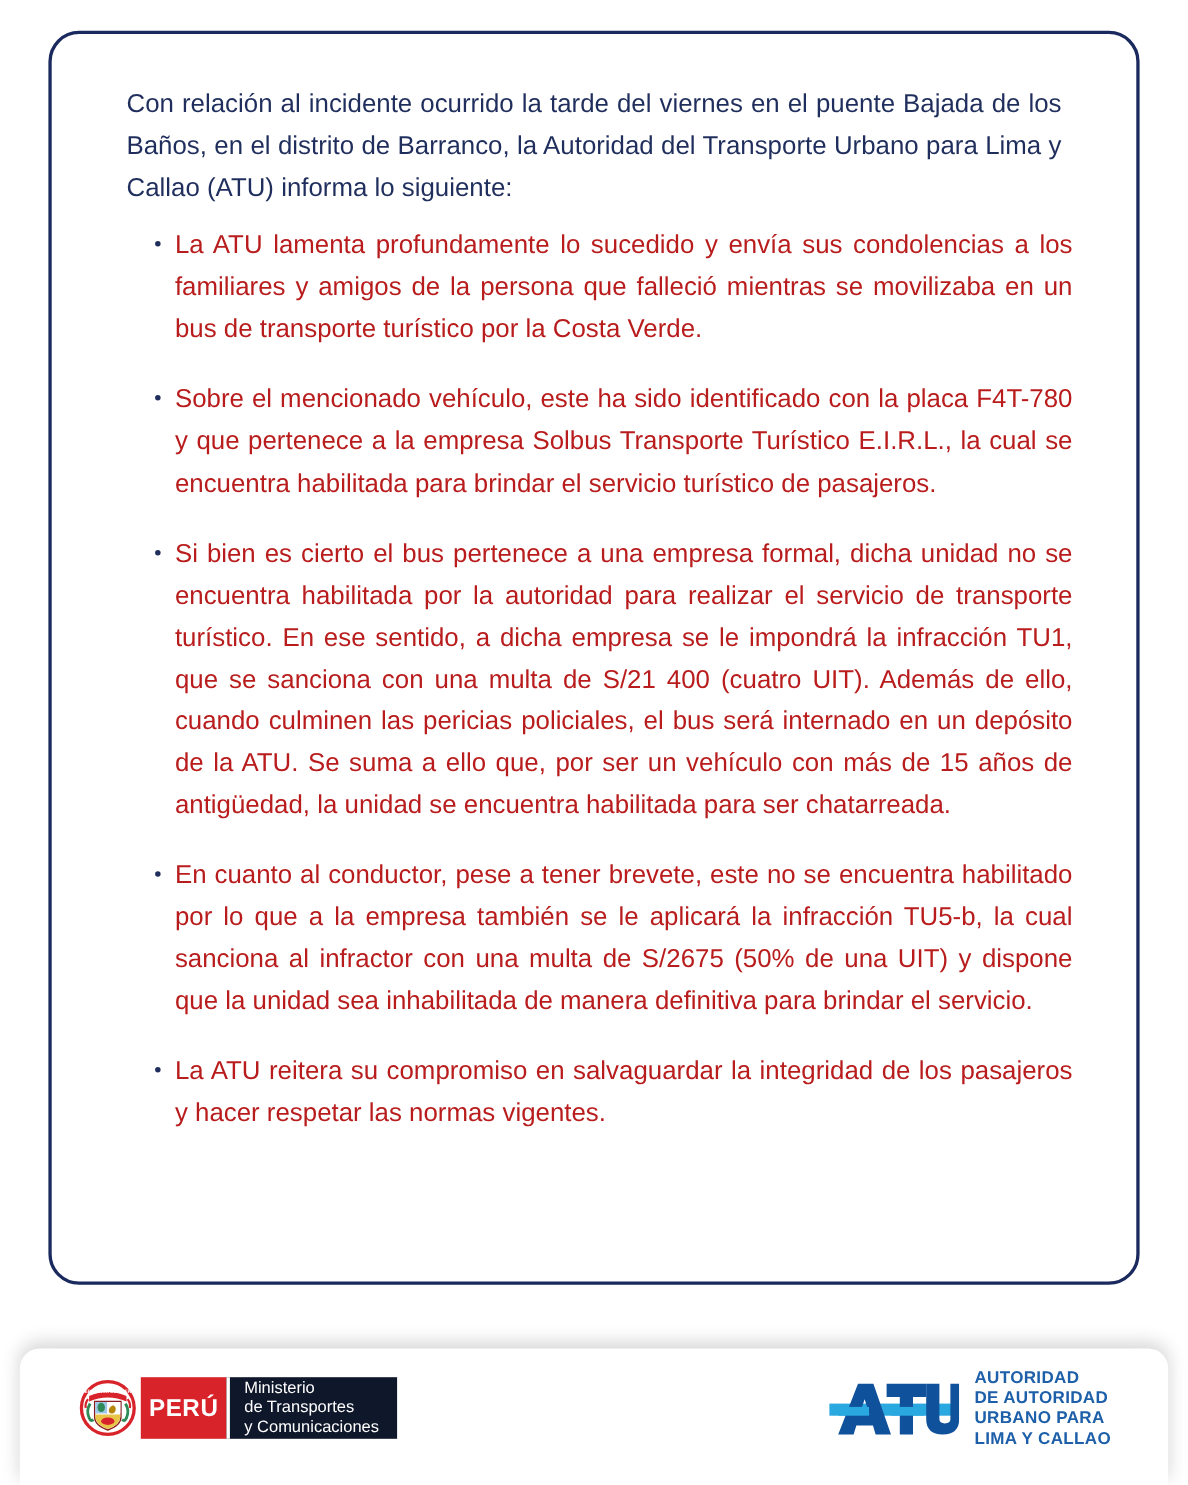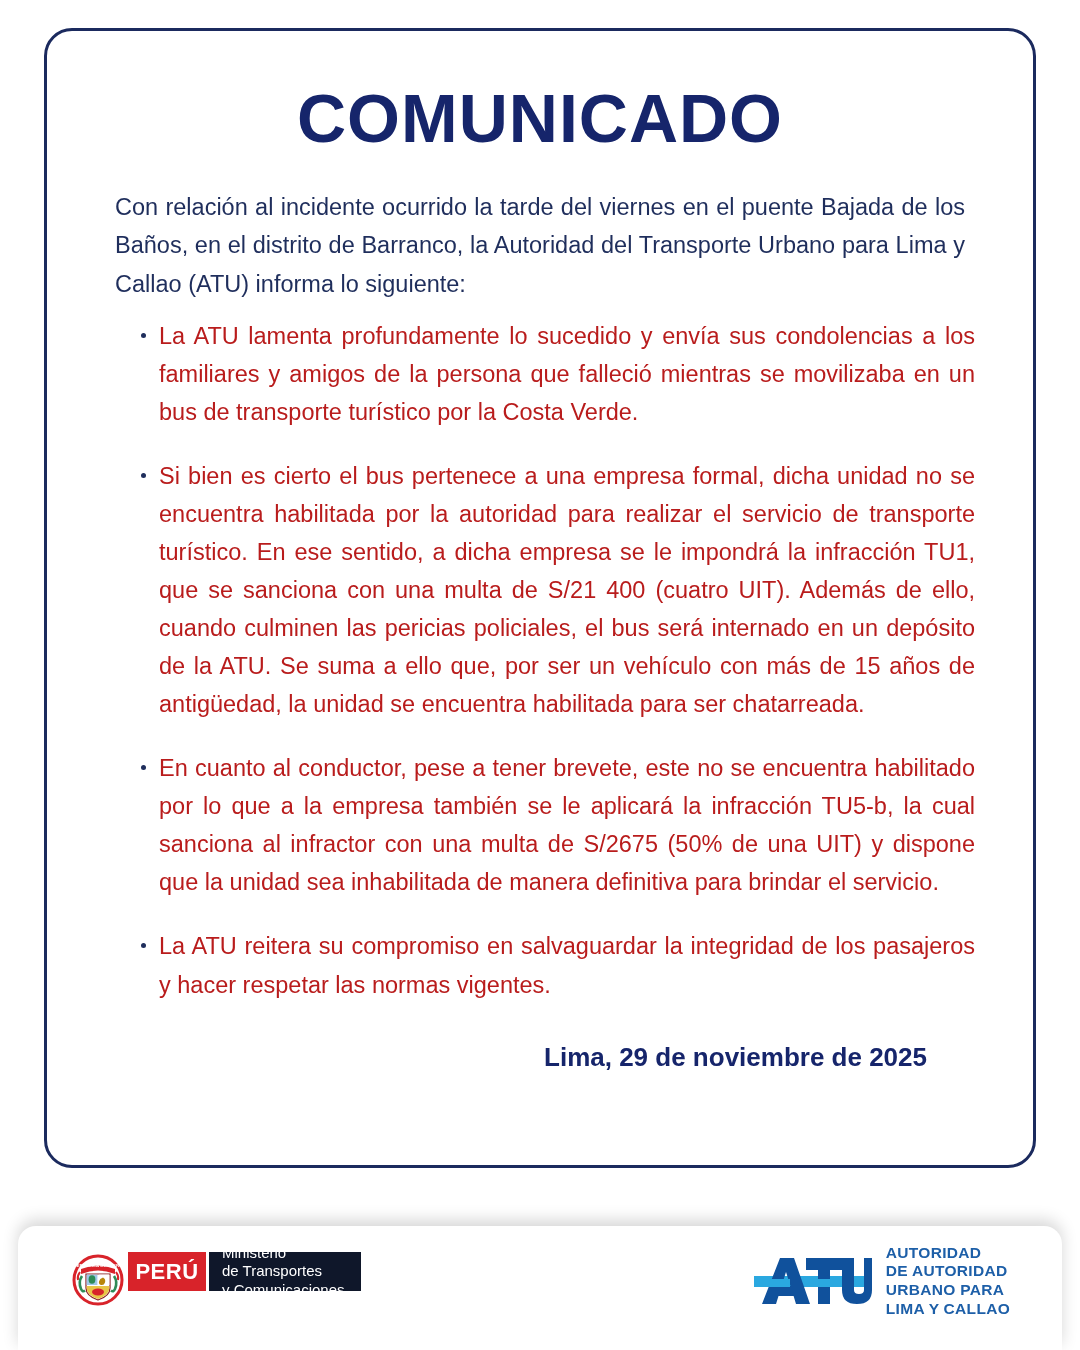--- a/index.html
+++ b/index.html
@@ -111,21 +111,21 @@
     height: 100%;
   }
 
   
   #mtc-logo {
     position: absolute;
     left: 54px;
     top: 26px;
     display: flex;
     align-items: stretch;
-    height: 39px;
+    height: 56px;
   }
 
   #peru-shield {
     width: 52px;
     height: 56px;
     position: relative;
     margin-right: 4px;
     flex: 0 0 auto;
   }
 
@@ -192,32 +192,31 @@
     letter-spacing: 0.3px;
     white-space: nowrap;
   }
 </style>
 </head>
 <body>
 
 <div id="announcement-card">
   <div id="card-inner">
 
-    <h1 id="page-title">COMUNICADO</h1>
 
     <p id="intro-paragraph">Con relación al incidente ocurrido la tarde del viernes en el puente Bajada de los Baños, en el distrito de Barranco, la Autoridad del Transporte Urbano para Lima y Callao (ATU) informa lo siguiente:</p>
 
     <ul id="bullet-list">
       <li>La ATU lamenta profundamente lo sucedido y envía sus condolencias a los familiares y amigos de la persona que falleció mientras se movilizaba en un bus de transporte turístico por la Costa Verde.</li>
+      <li>Sobre el mencionado vehículo, este ha sido identificado con la placa F4T-780 y que pertenece a la empresa Solbus Transporte Turístico E.I.R.L., la cual se encuentra habilitada para brindar el servicio turístico de pasajeros.</li>
       <li>Si bien es cierto el bus pertenece a una empresa formal, dicha unidad no se encuentra habilitada por la autoridad para realizar el servicio de transporte turístico. En ese sentido, a dicha empresa se le impondrá la infracción TU1, que se sanciona con una multa de S/21 400 (cuatro UIT). Además de ello, cuando culminen las pericias policiales, el bus será internado en un depósito de la ATU. Se suma a ello que, por ser un vehículo con más de 15 años de antigüedad, la unidad se encuentra habilitada para ser chatarreada.</li>
       <li>En cuanto al conductor, pese a tener brevete, este no se encuentra habilitado por lo que a la empresa también se le aplicará la infracción TU5-b, la cual sanciona al infractor con una multa de S/2675 (50% de una UIT) y dispone que la unidad sea inhabilitada de manera definitiva para brindar el servicio.</li>
       <li>La ATU reitera su compromiso en salvaguardar la integridad de los pasajeros y hacer respetar las normas vigentes.</li>
     </ul>
 
-    <div id="date-line">Lima, 29 de noviembre de 2025</div>
 
   </div>
 </div>
 
 <div id="footer-panel">
   <div id="footer-inner">
 
     <div id="mtc-logo">
 
       <div id="peru-shield">

